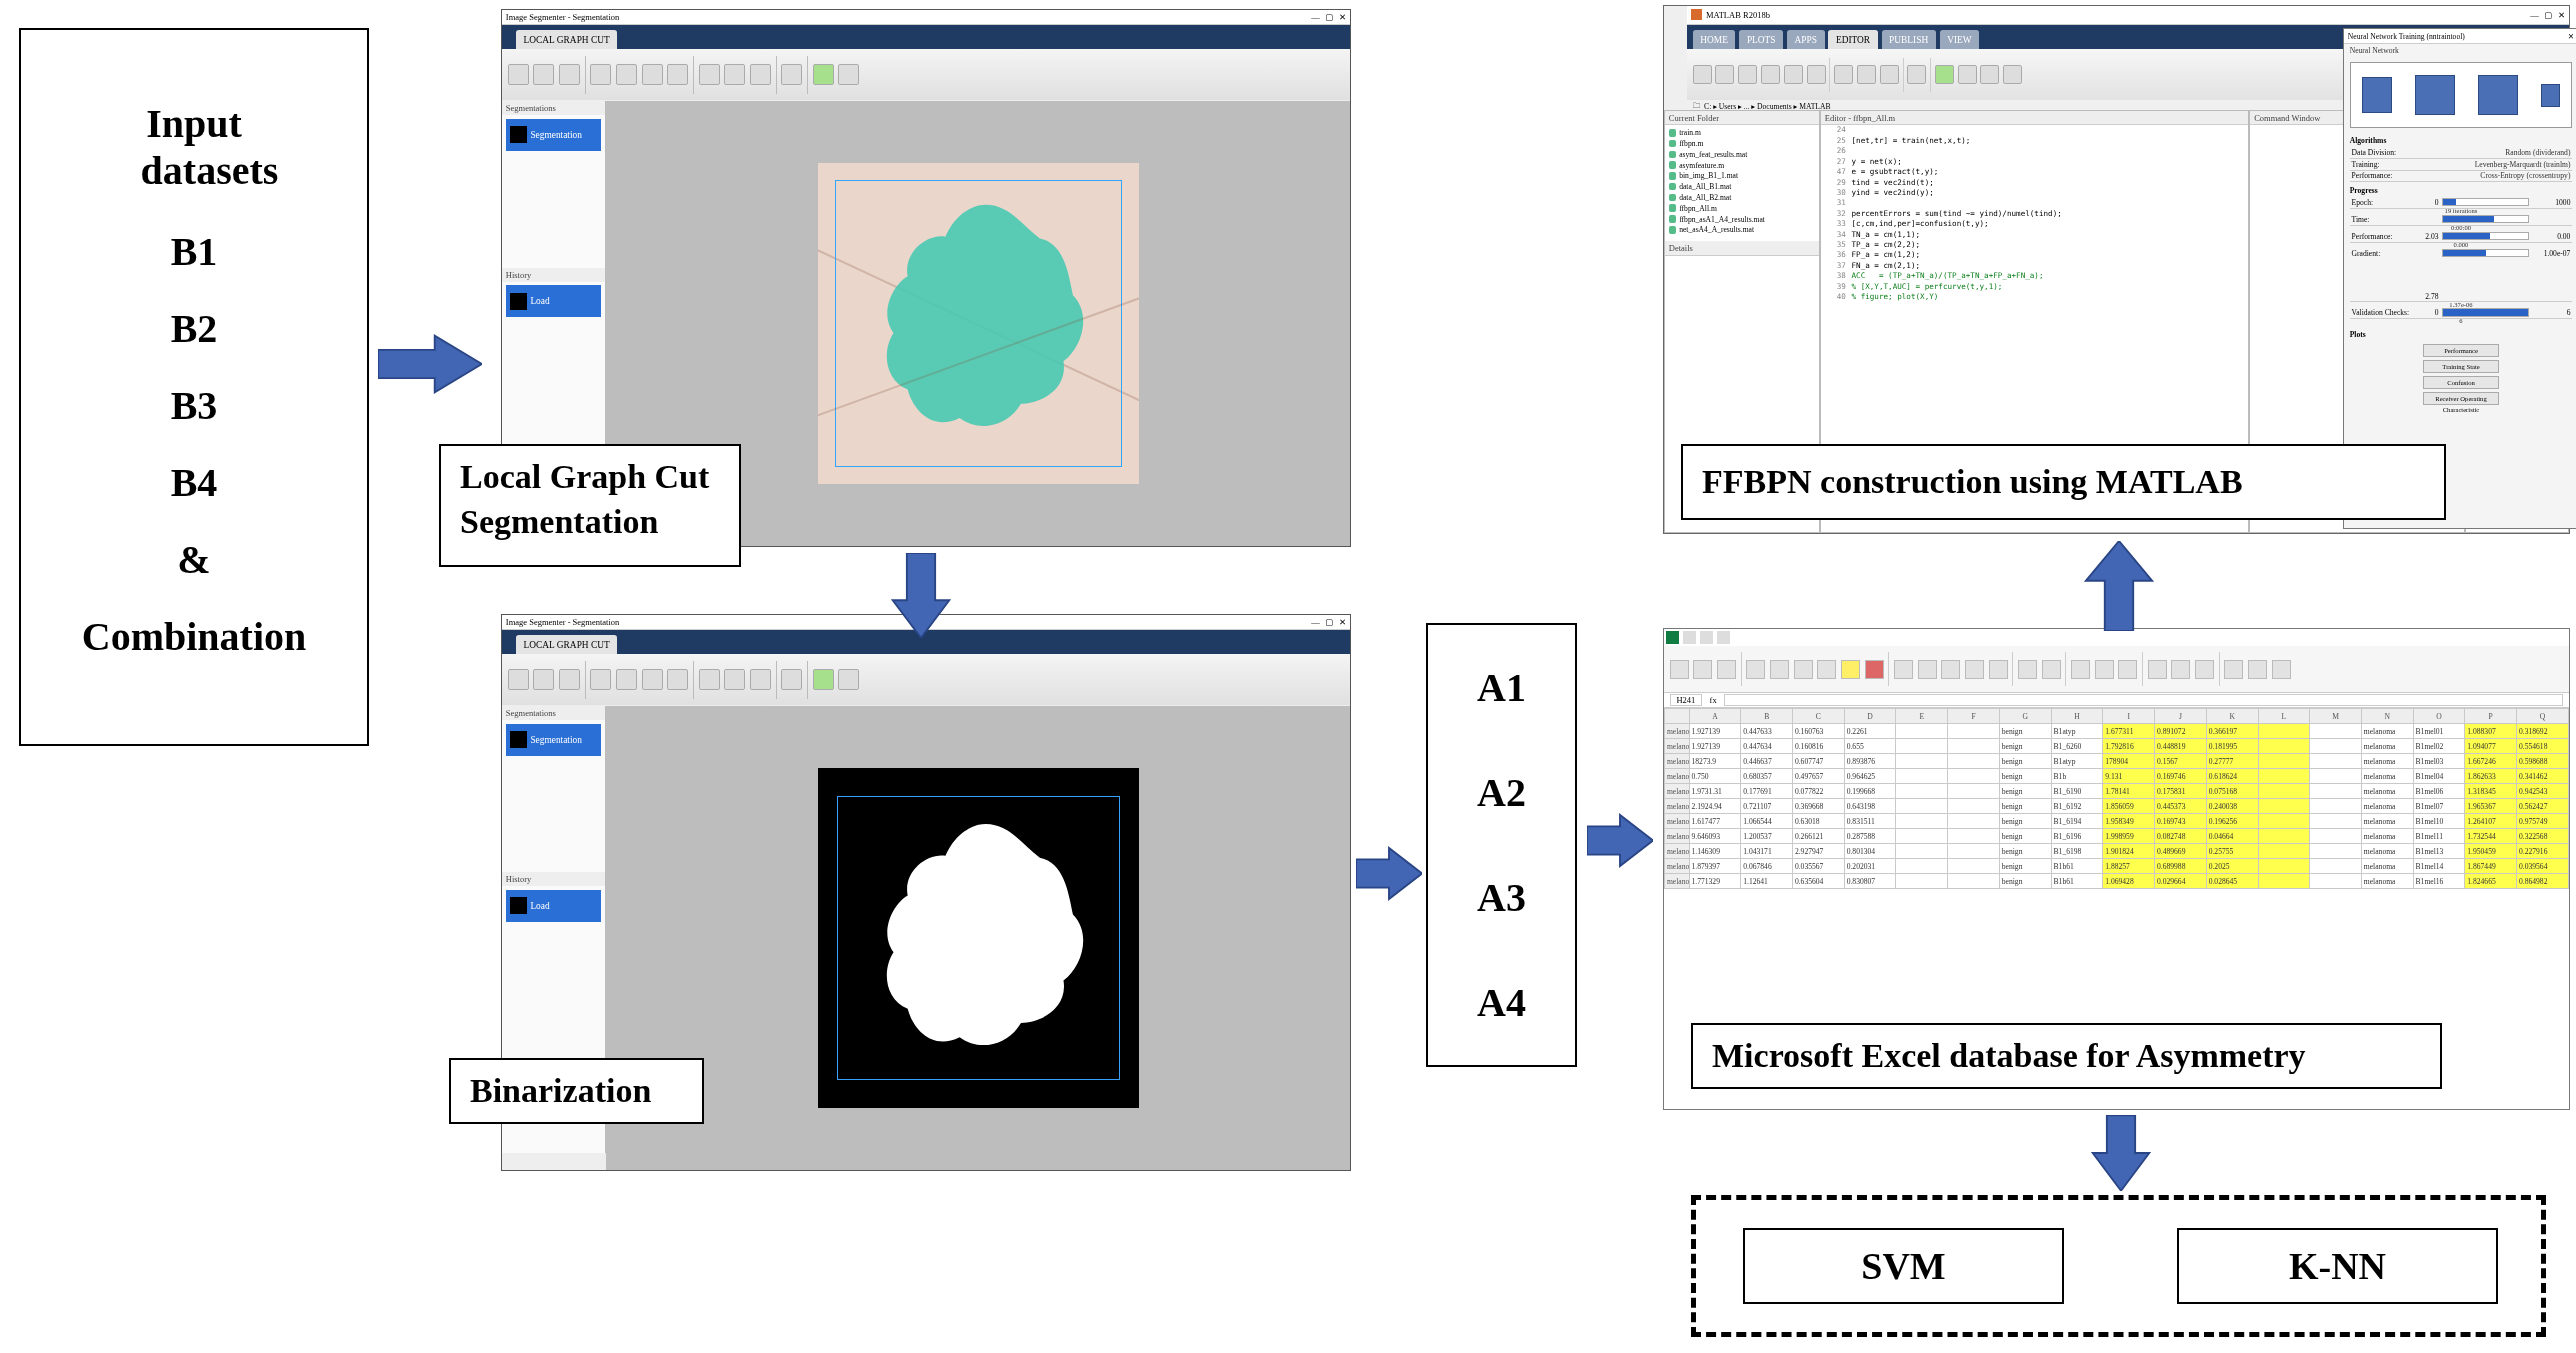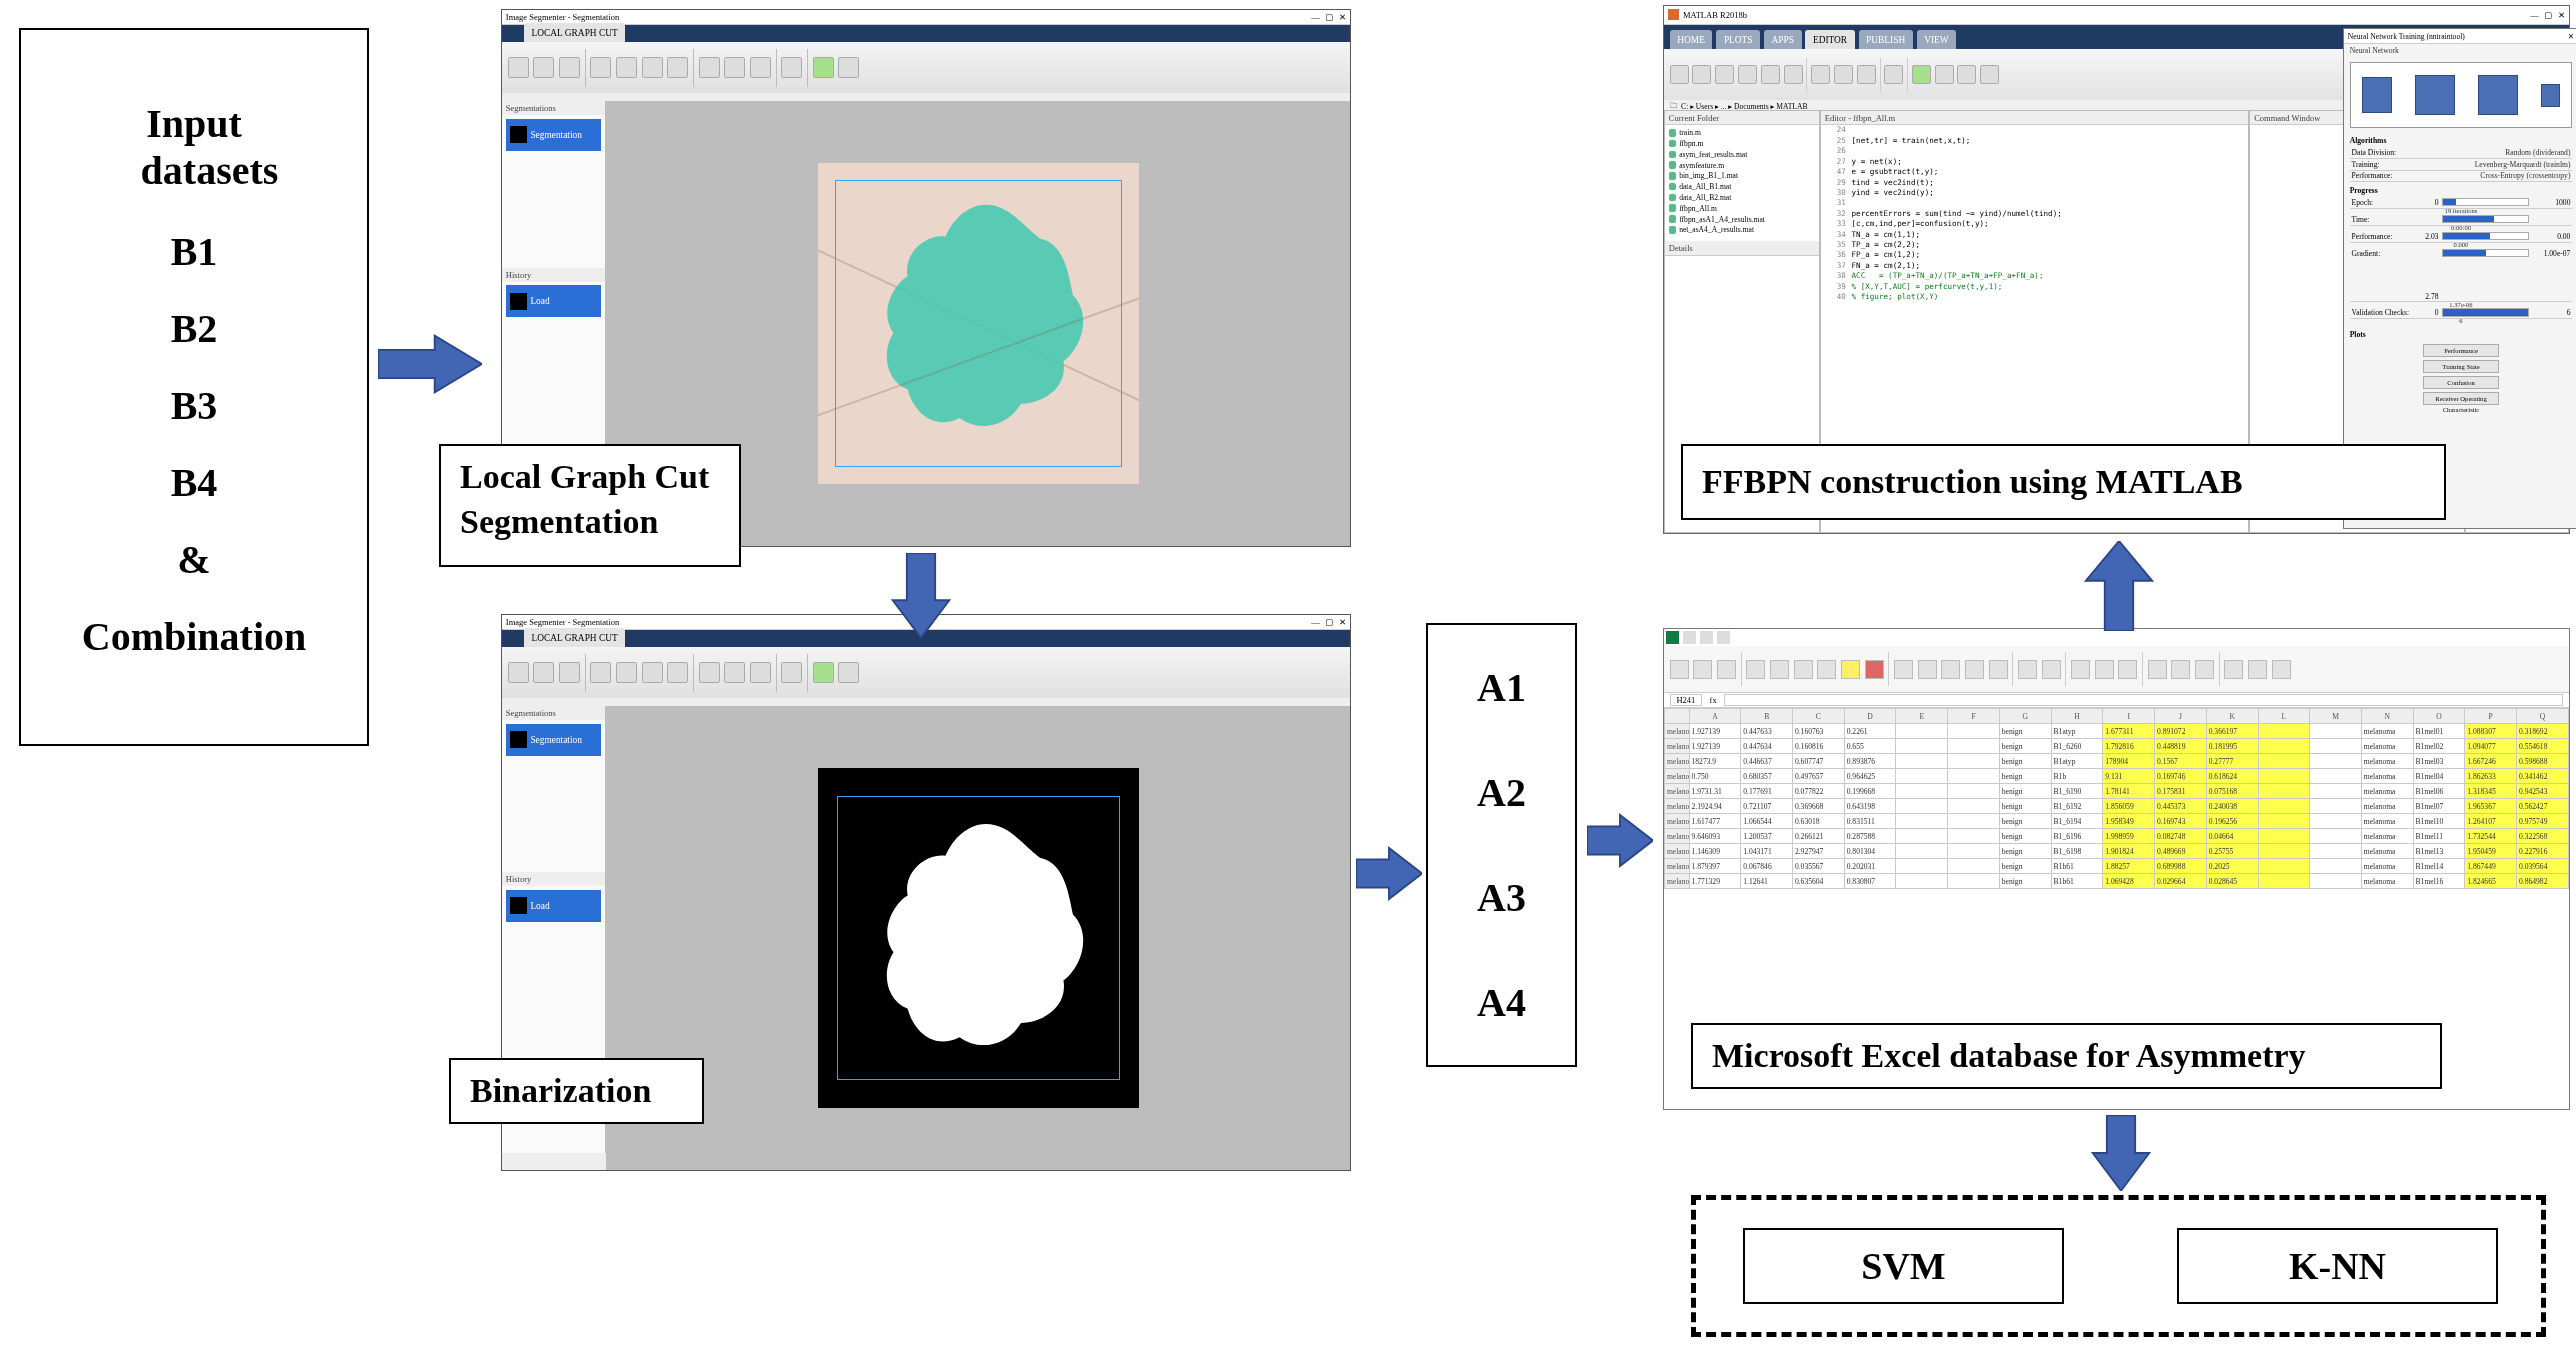--- a/index.html
+++ b/index.html
@@ -40,26 +40,26 @@
   }
   .arrow-right svg, .arrow-down svg, .arrow-up svg {
     display: block;
   }
   .matlab-window {
     position: absolute;
     background: #eeeeee;
     border: 0.9px solid #555;
   }
   .matlab-top {
-    height: 17px;
+    height: 24px;
     background: #1f3a63;
     display: flex;
     gap: 3.8px;
     align-items: flex-end;
-    padding: 0 22px;
+    padding: 0 14px;
   }
   .tab {
     height: 19px;
     background: #e4e4e4;
     padding: 0 7.6px;
     font-size: 9.4px;
     border-radius: 2.8px 2.8px 0 0;
     display: inline-flex;
     align-items: center;
   }
@@ -94,20 +94,21 @@
     background:#fff;
     display:flex; align-items:center; justify-content:center;
     font-size:38px; font-weight:600;
   }
 
   
   .matlab-main {
     position:absolute;
     background:#efefef;
     border:0.9px solid #666;
+    padding-left:23px;
   }
   .matlab-main .titlebar2 {
     height:19px; background:#fff; border-bottom:0.9px solid #ccc;
   }
   .matlab-main .tabstrip {
     height:24.6px; background:#1f3a63; display:flex; align-items:flex-end; gap:3.8px; padding:0 5.7px;
   }
   .matlab-main .rbn {
     height:51px; background:linear-gradient(#f6f6f6,#e2e2e2); display:flex; gap:3.8px; align-items:center; padding:0 5.7px; flex-wrap:wrap;
   }

